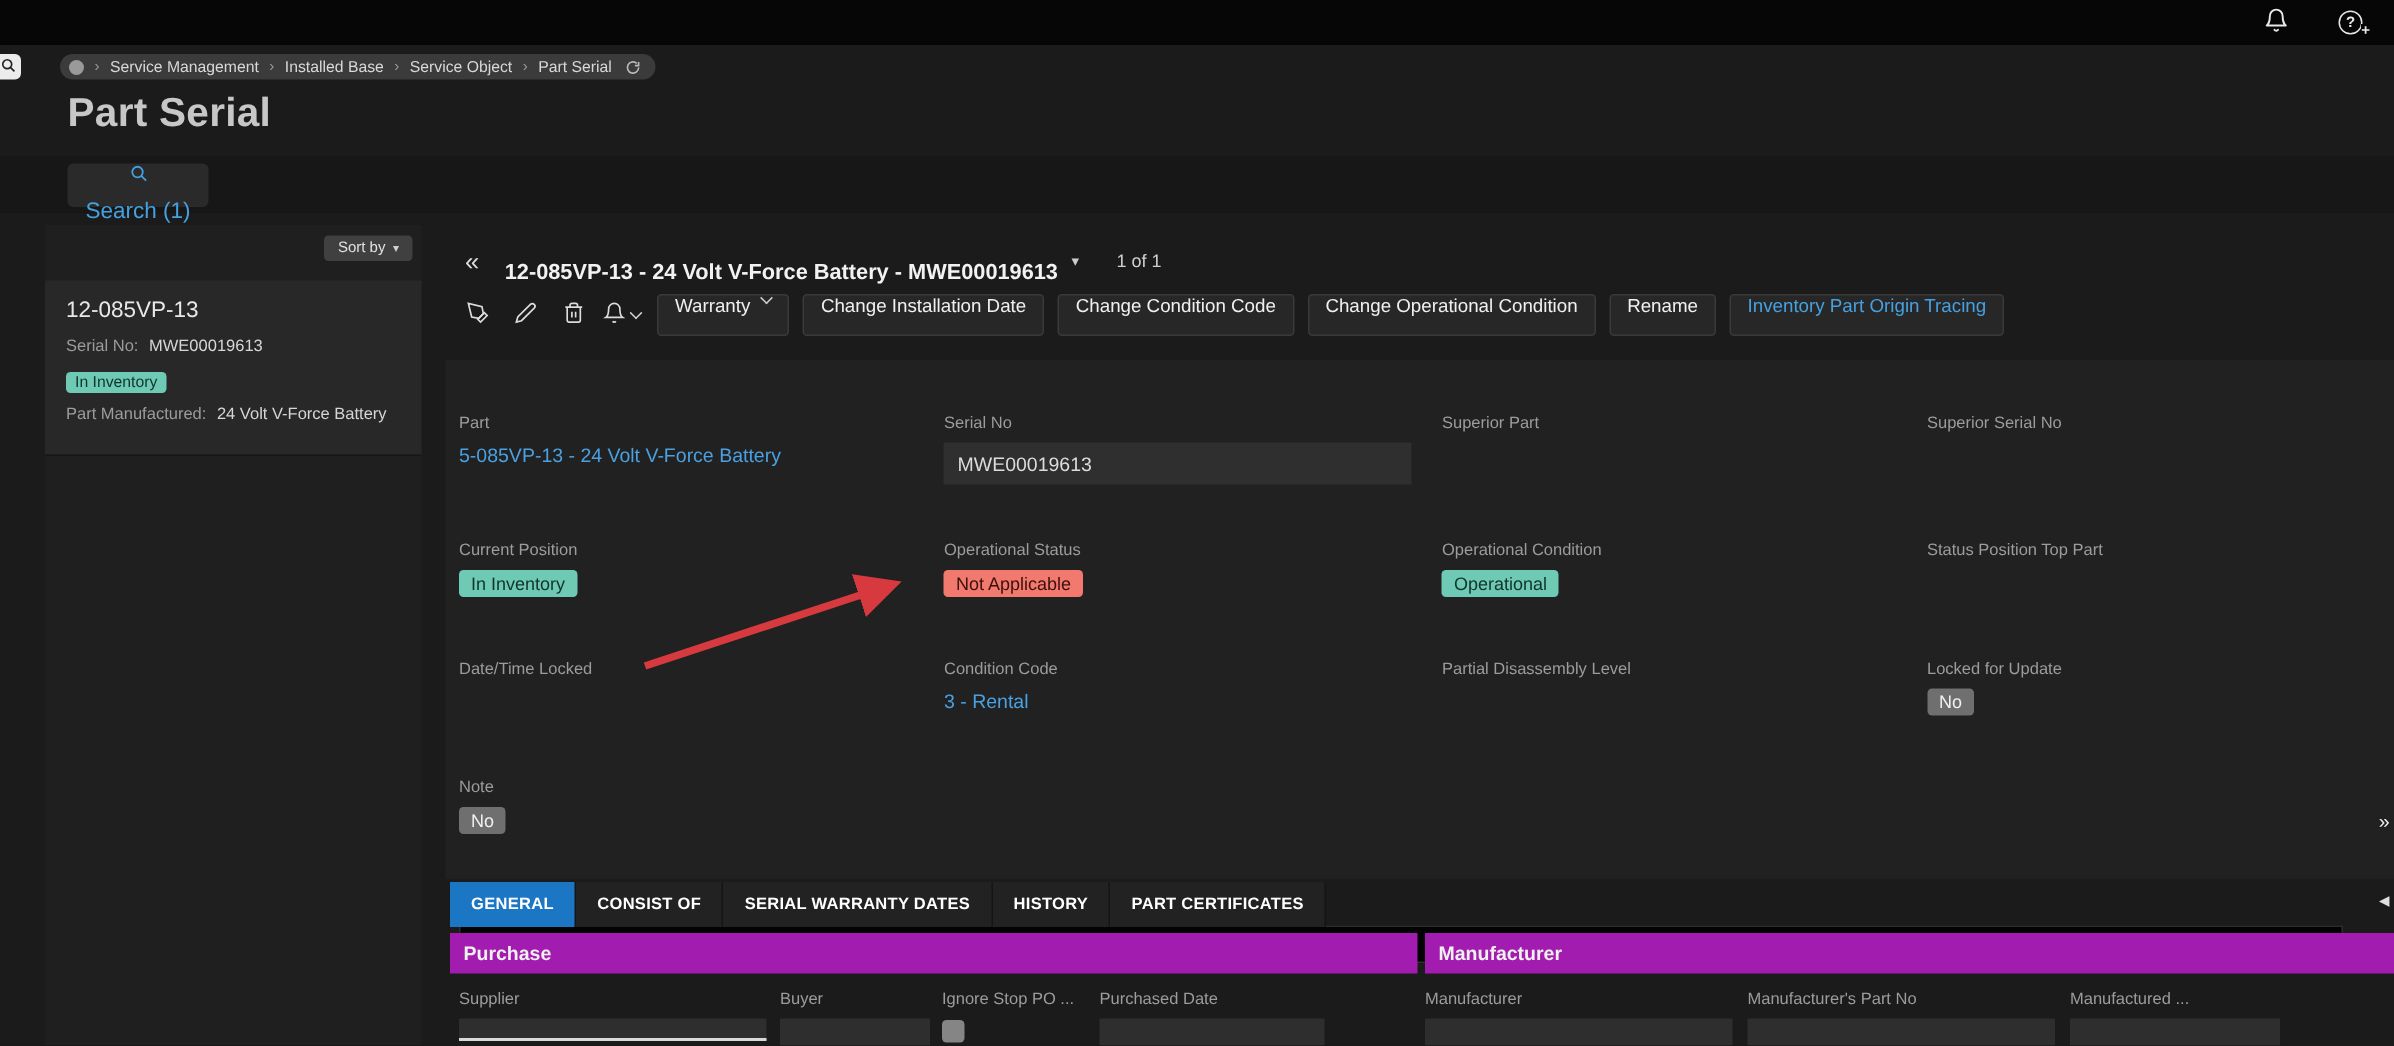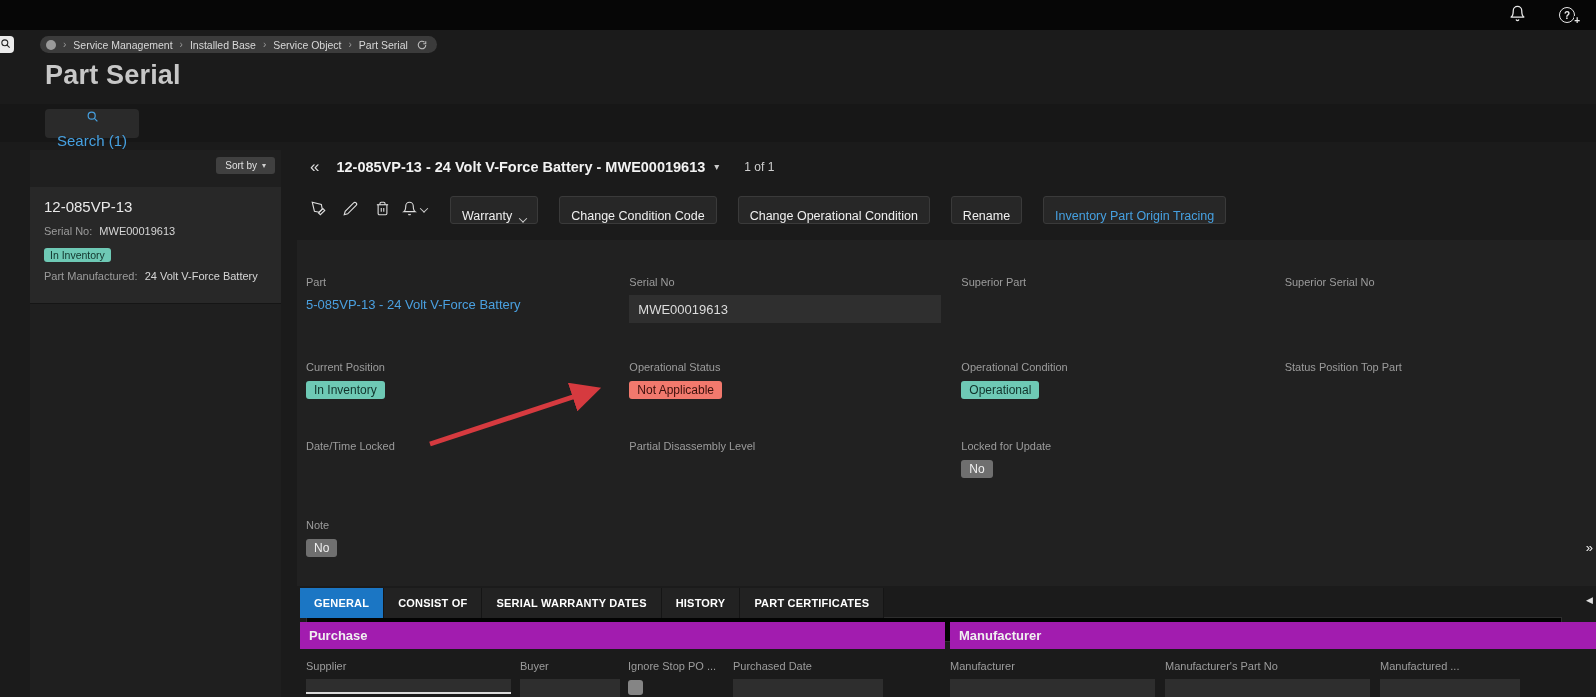--- a/index.html
+++ b/index.html
@@ -44,30 +44,30 @@
 
   .badge { display:inline-block; border-radius:3px; font-size:12px; padding:2px 8px; }
   .badge.sm { font-size:10.5px; padding:1px 6px; margin-bottom:8px; }
   .badge-teal { background:#6ec9b5; color:#11342c; }
   .badge-red  { background:#f2796d; color:#3c100c; }
   .badge-gray { background:#6f6f6f; color:#f0f0f0; }
 
   
   .rec-header { position:absolute; left:310px; top:158px; display:flex; align-items:center; gap:9px; }
   .collapse { font-size:17px; color:#dcdcdc; cursor:pointer; line-height:1; margin-right:8px; }
-  .rec-title { font-size:14.5px; font-weight:700; color:#f2f2f2; }
+  .rec-title { font-size:14.5px; font-weight:700; color:#f2f2f2;margin-top:16px; }
   .caret-down { font-size:10px; color:#cccccc; cursor:pointer; }
   .rec-count { font-size:12px; color:#cfcfcf; margin-left:16px; }
 
   
   .toolbar { position:absolute; left:303px; top:196px; display:flex; align-items:center; gap:2px; }
   .tool-icon { width:30px; height:28px; background:transparent; border:none; color:#dcdcdc; display:flex; align-items:center; justify-content:center; gap:4px; cursor:pointer; }
   .tool-icon svg { width:15px; height:15px; }
   .chev { display:inline-block; width:6px; height:6px; border-right:1.5px solid #cfcfcf; border-bottom:1.5px solid #cfcfcf; transform:rotate(45deg) translate(-1px,-1px); }
-  .tool-btn { height:28px; background:#272727; border:1px solid #3a3a3a; border-radius:3px; color:#f0f0f0; font-size:12.5px; padding:0 11px; margin-left:19px; cursor:pointer; font-family:inherit; display:flex; align-items:flex-end; gap:8px; white-space:nowrap; }
+  .tool-btn { height:28px; background:#272727; border:1px solid #3a3a3a; border-radius:3px; color:#f0f0f0; font-size:12.5px; padding:0 11px; margin-left:7px; cursor:pointer; font-family:inherit; display:flex; align-items:flex-start; gap:8px; white-space:nowrap; }
   .tool-btn.link-btn { color:#46a0e0; }
 
   
   .form-panel { position:absolute; left:297px; top:240px; width:1299px; height:346px; background:#212121; }
   .form-grid { position:absolute; left:306px; top:276px; width:1282px; display:grid; grid-template-columns:repeat(4,1fr);gap:20px; }
   .field { margin-bottom:18px; min-height:41px; }
   .f-label { font-size:11px; color:#9c9c9c; margin-bottom:7px; }
   .f-link { font-size:13px; color:#4aa0e0; text-decoration:none; cursor:pointer; display:inline-block; }
   .f-input { width:312px; height:28px; background:#2f2f2f; color:#dcdcdc; font-size:13px; padding:0 9px; border:none; font-family:inherit; }
   .notes-field { grid-column:1 / -1; margin-bottom:0; }
@@ -221,20 +221,21 @@
             <path d="M18 8a6 6 0 0 0-12 0c0 7-3 9-3 9h18s-3-2-3-9"></path>
             <path d="M13.7 21a2 2 0 0 1-3.4 0"></path>
           </svg>
       </span>
       <span class="chev"></span>
     </button>
     <button class="tool-btn">
       <span>Warranty</span>
       <span class="chev"></span>
     </button>
+    <button class="tool-btn">Change Installation Date</button>
     <button class="tool-btn">Change Condition Code</button>
     <button class="tool-btn">Change Operational Condition</button>
     <button class="tool-btn">Rename</button>
     <button class="tool-btn link-btn">Inventory Part Origin Tracing</button>
   </div>
 
   <div class="form-panel"></div>
   <div class="form-grid">
 
     <div class="field">
@@ -267,20 +268,24 @@
       <span class="badge badge-teal">Operational</span>
     </div>
     <div class="field">
       <div class="f-label">Status Position Top Part</div>
       <div class="f-empty"></div>
     </div>
 
     <div class="field">
       <div class="f-label">Date/Time Locked</div>
       <div class="f-empty"></div>
+    </div>
+    <div class="field">
+      <div class="f-label">Condition Code</div>
+      <a class="f-link">3 - Rental</a>
     </div>
     <div class="field">
       <div class="f-label">Partial Disassembly Level</div>
       <div class="f-empty"></div>
     </div>
     <div class="field">
       <div class="f-label">Locked for Update</div>
       <span class="badge badge-gray">No</span>
     </div>
 

